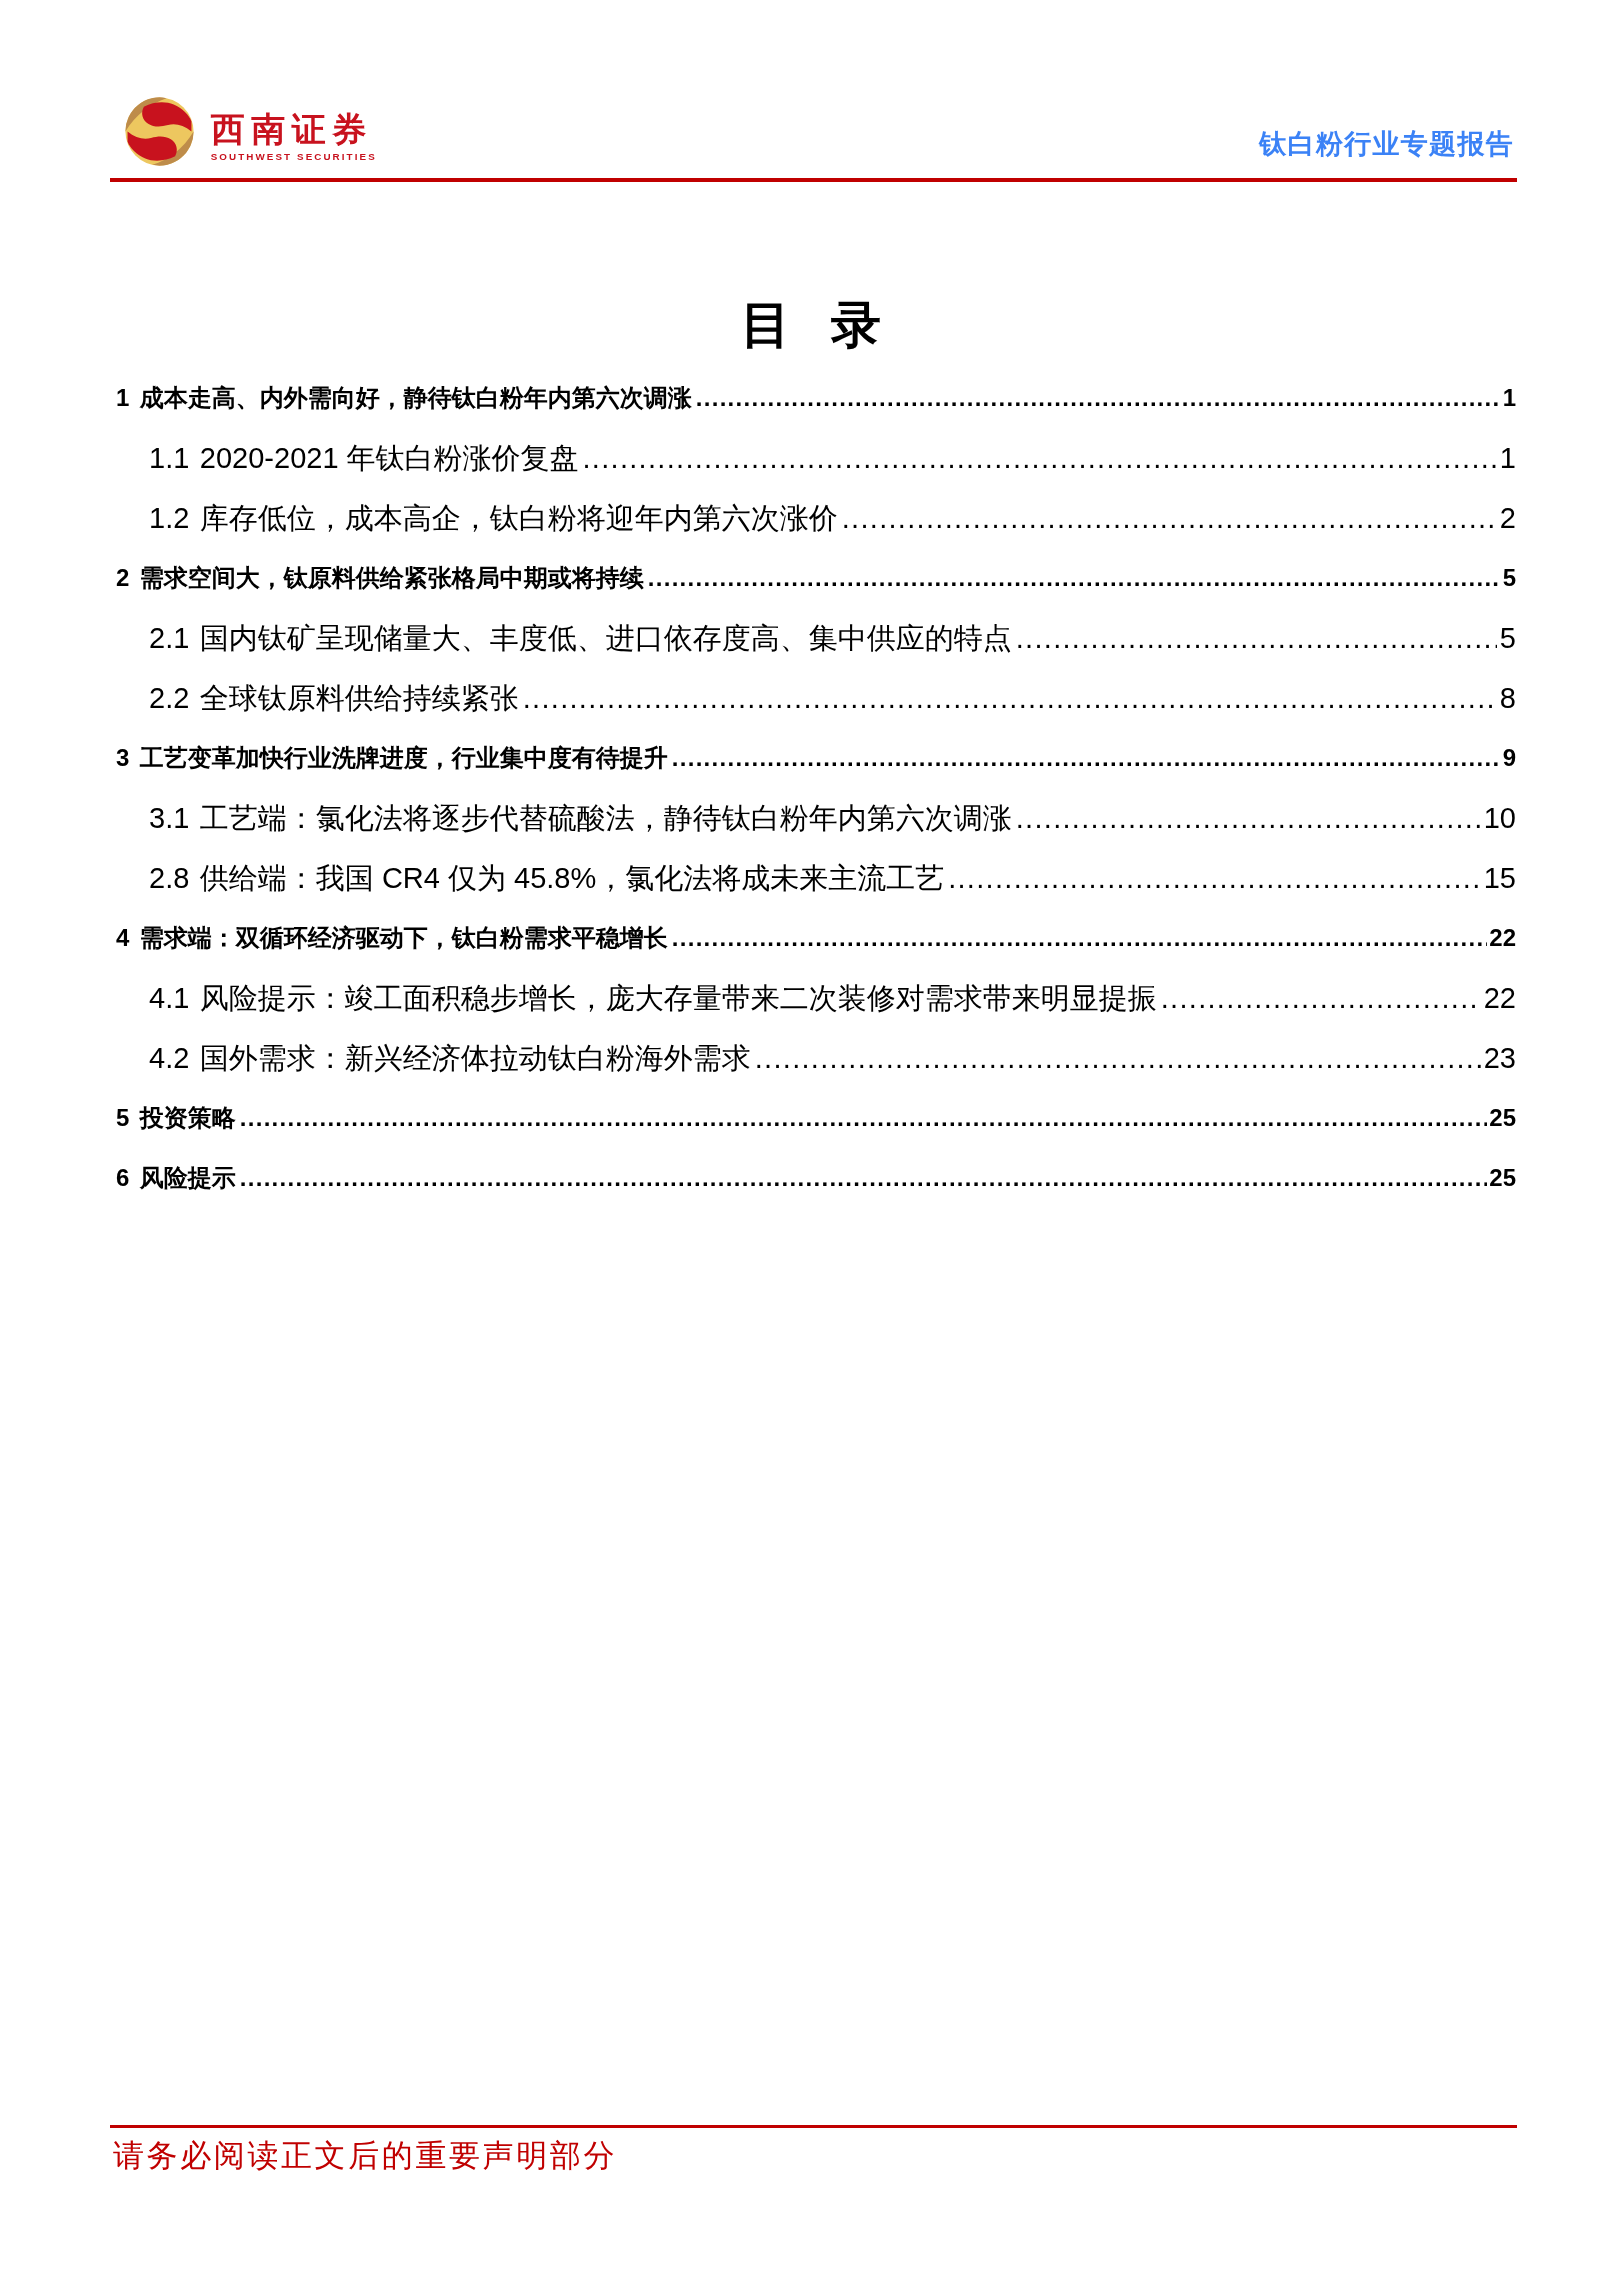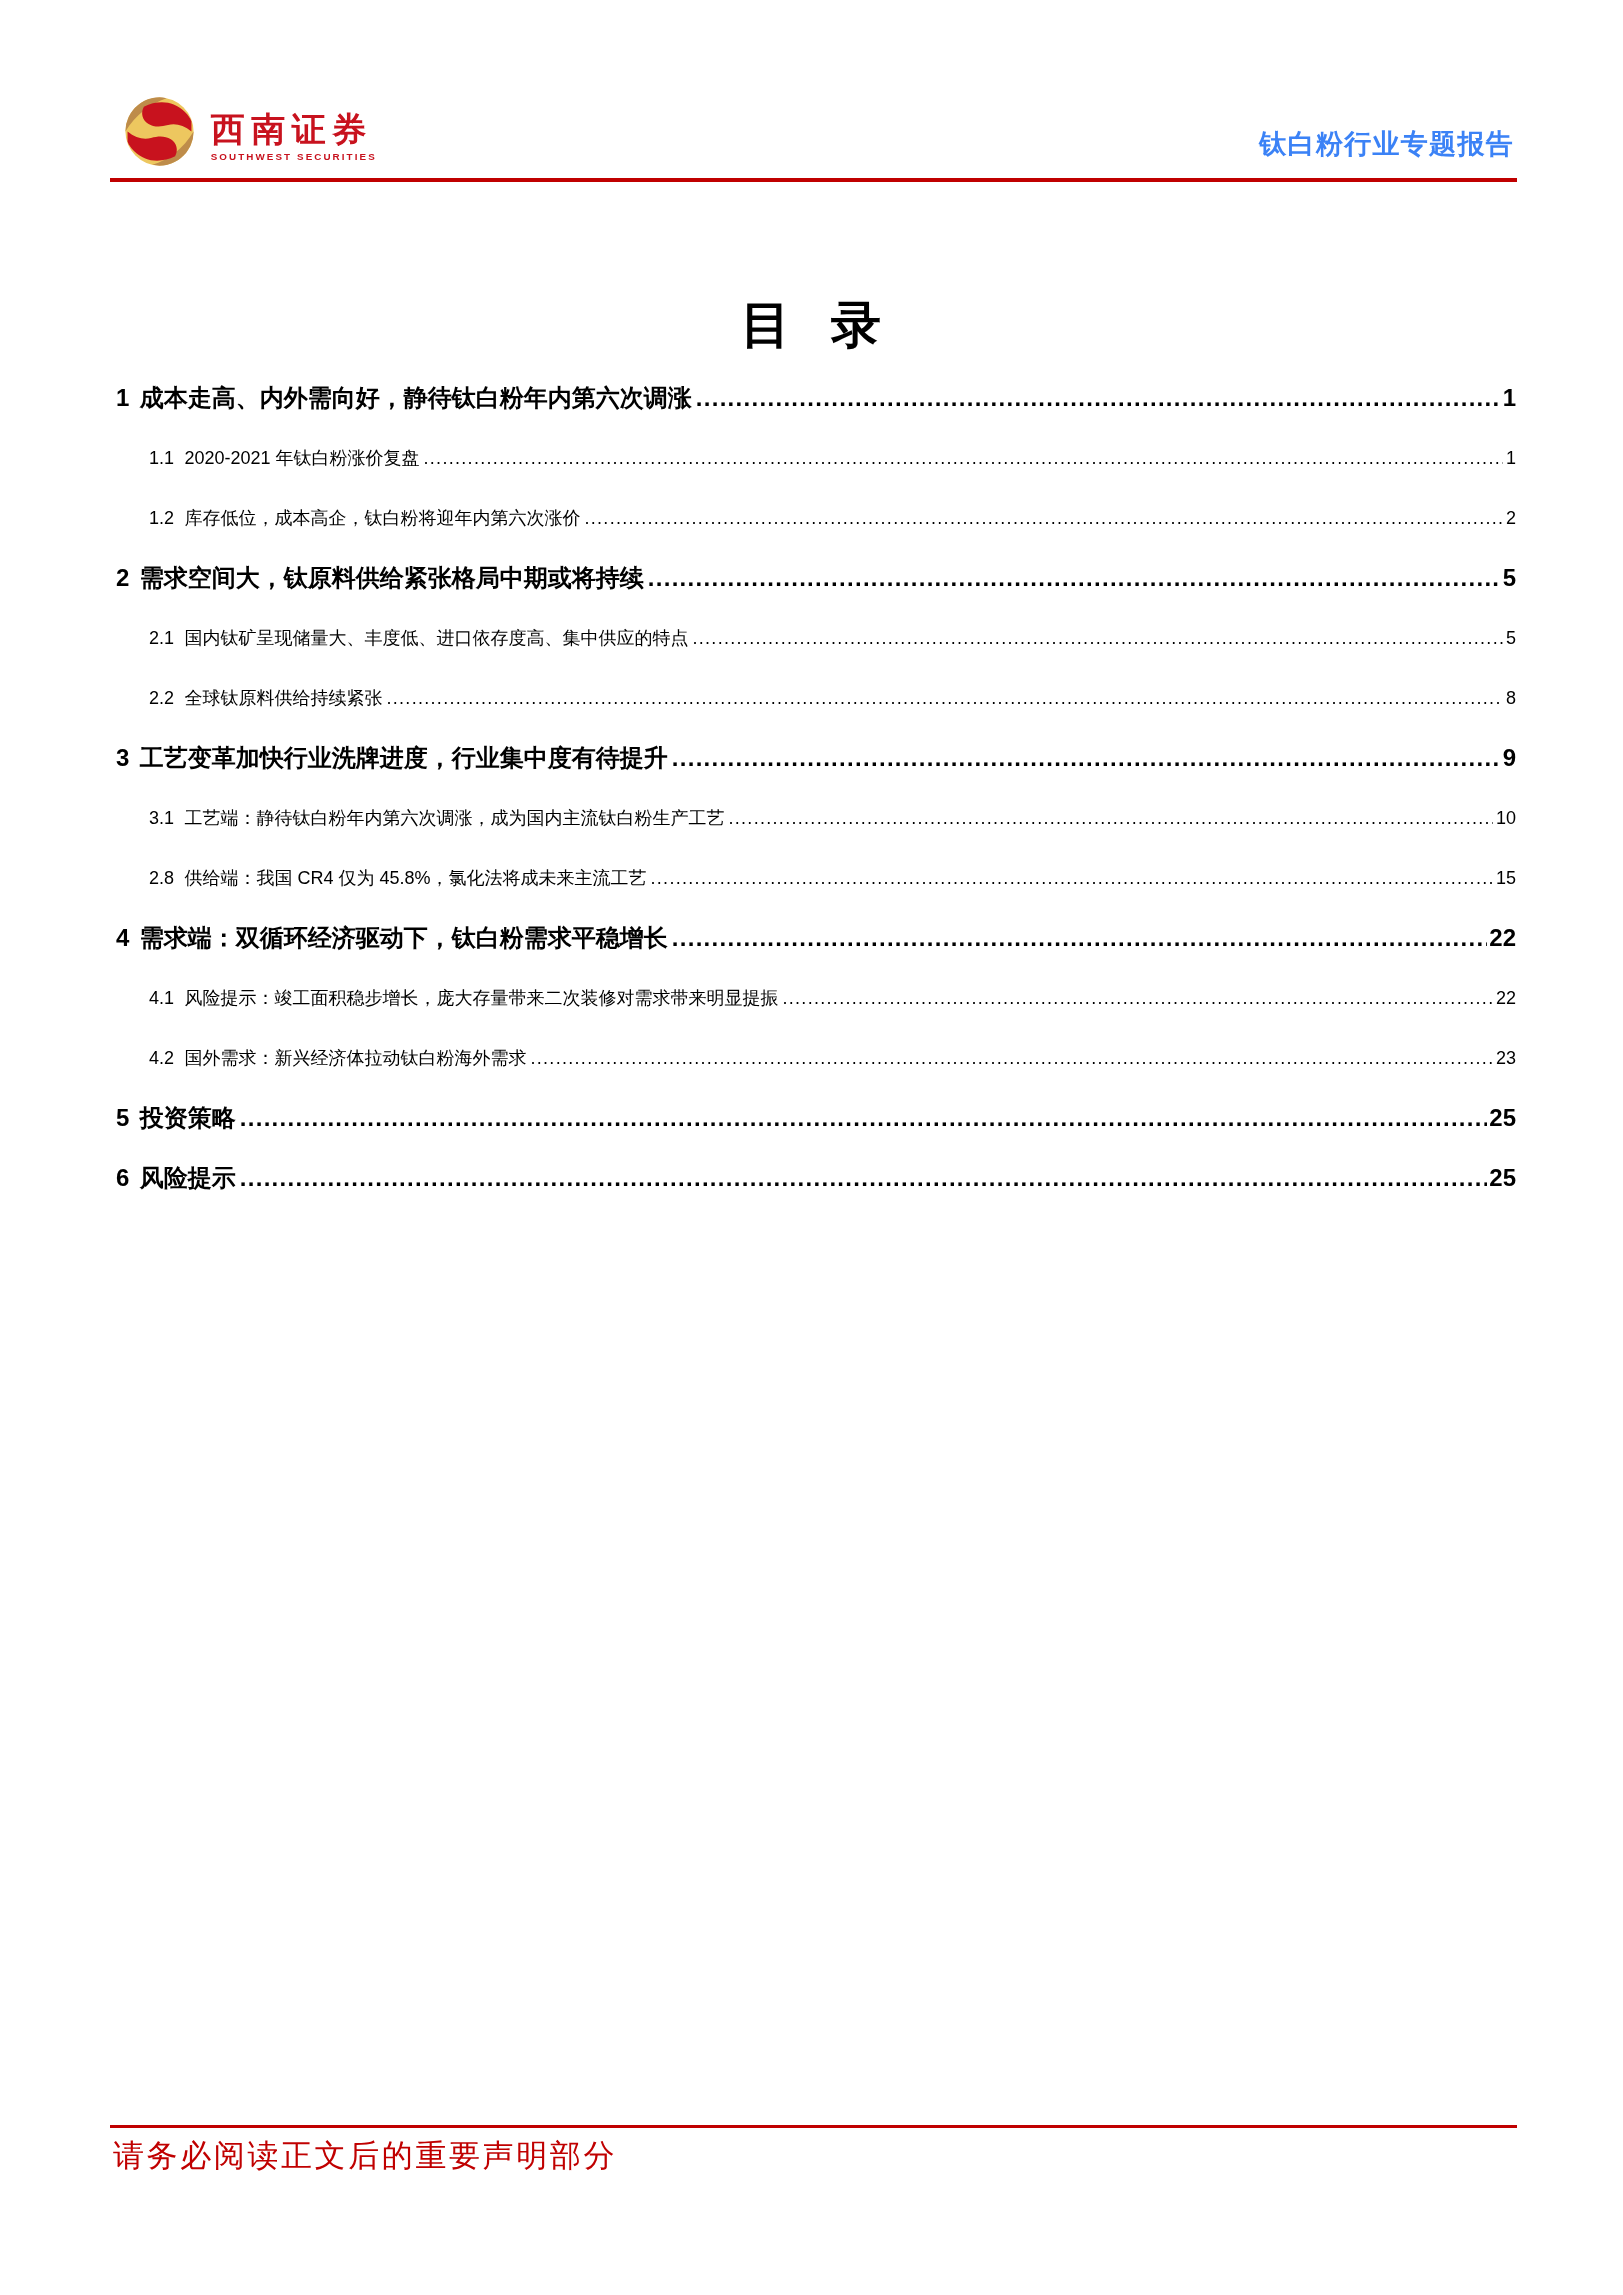--- a/index.html
+++ b/index.html
@@ -40,21 +40,21 @@
     font-family:"Liberation Serif","DejaVu Serif",serif;
   }
   .toc{
     position:absolute;left:116px;top:368px;width:1400px;
   }
   .toc-row{
     display:flex;align-items:baseline;height:60px;line-height:60px;
     white-space:nowrap;color:#000;cursor:pointer;
   }
   .toc-row.lvl1{font-weight:bold;font-size:24px;}
-  .toc-row.lvl2{font-size:18px;padding-left:33px;}
+  .toc-row.lvl2{font-size:29px;padding-left:33px;}
   .toc-num{flex:0 0 auto;margin-right:10.5px;}
   .toc-label{flex:0 0 auto;}
   .dots{
     flex:1 1 auto;overflow:hidden;letter-spacing:1.3px;
     margin-left:3.9px;margin-right:2.6px;min-width:0;
   }
   .toc-page{flex:0 0 auto;}
   
   .footer-rule{
     position:absolute;left:110px;top:2125px;width:1407px;height:3.3px;
@@ -128,21 +128,21 @@
         <span class="toc-page">8</span>
     </div>
     <div class="toc-row lvl1">
       <span class="toc-num">3</span>
         <span class="toc-label">工艺变革加快行业洗牌进度，行业集中度有待提升</span>
         <span class="dots">................................................................................................................................................................................................................................................................................................................................................................................................................</span>
         <span class="toc-page">9</span>
     </div>
     <div class="toc-row lvl2">
       <span class="toc-num">3.1</span>
-        <span class="toc-label">工艺端：静待钛白粉年内第六次调涨，成为国内主流钛白粉生产工艺</span>
+        <span class="toc-label">工艺端：氯化法将逐步代替硫酸法，静待钛白粉年内第六次调涨</span>
         <span class="dots">................................................................................................................................................................................................................................................................................................................................................................................................................</span>
         <span class="toc-page">10</span>
     </div>
     <div class="toc-row lvl2">
       <span class="toc-num">2.8</span>
         <span class="toc-label">供给端：我国 CR4 仅为 45.8%，氯化法将成未来主流工艺</span>
         <span class="dots">................................................................................................................................................................................................................................................................................................................................................................................................................</span>
         <span class="toc-page">15</span>
     </div>
     <div class="toc-row lvl1">

